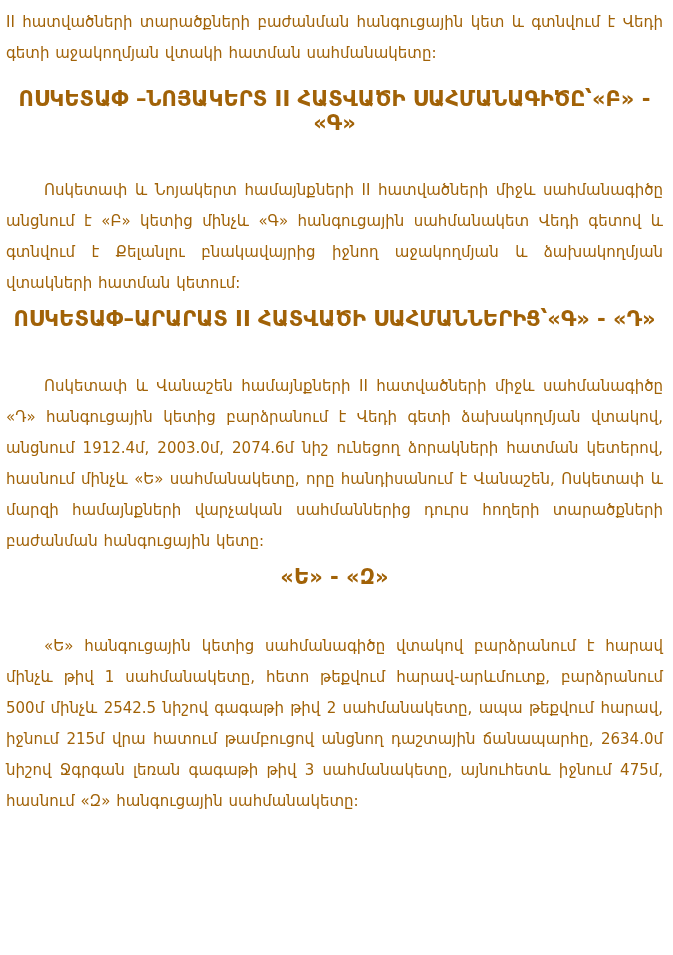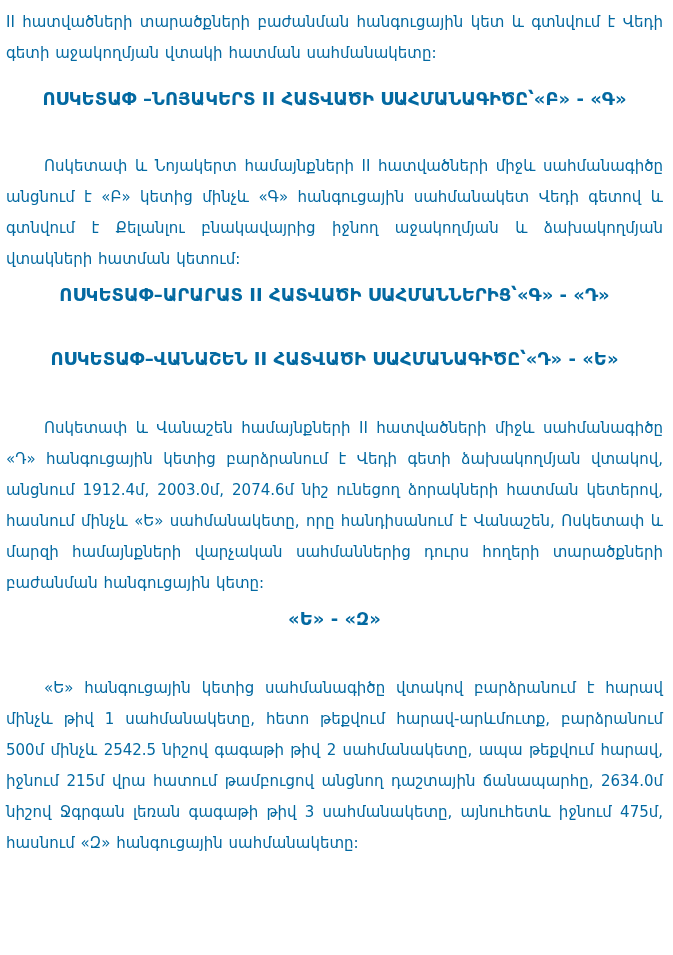--- a/index.html
+++ b/index.html
@@ -7,38 +7,38 @@
     padding: 0;
     background: #ffffff;
   }
   .page {
     position: relative;
     width: 673px;
     height: 955px;
     box-sizing: border-box;
     padding: 7px 10px 0 6px;
     background: #ffffff;
-    color: #0369a1;
+    color: #a16207;
     font-family: "DejaVu Sans", sans-serif;
     overflow: hidden;
   }
   .body-text {
     margin: 0;
     font-size: 15px;
     line-height: 31px;
     text-align: justify;
     text-indent: 38px;
     word-spacing: 1px;
   }
   .body-text.no-indent {
     text-indent: 0;
   }
   .heading {
     margin: 0;
-    font-size: 18px;
+    font-size: 21px;
     font-weight: bold;
     text-align: center;
     line-height: 24px;
   }
   .heading.h-first   { margin: 18px 0 40px; }
   .heading.h-tight   { margin: 8px 0 40px; }
   .heading.h-mid     { margin: 34px 0 42px; }
   .heading.h-last    { margin: 32px 0 0; }
   .heading.h-subline { margin: 8px 0 42px; }
 </style>
@@ -52,21 +52,20 @@
   <div>
     <h2 class="heading h-first">ՈՍԿԵՏԱՓ –ՆՈՅԱԿԵՐՏ II ՀԱՏՎԱԾԻ ՍԱՀՄԱՆԱԳԻԾԸ՝«Բ» - «Գ»</h2>
     <p class="body-text">Ոսկետափ և Նոյակերտ համայնքների II  հատվածների միջև սահմանագիծը անցնում է «Բ» կետից մինչև «Գ» հանգուցային  սահմանակետ Վեդի գետով և գտնվում է Քելանլու բնակավայրից իջնող աջակողմյան և ձախակողմյան վտակների հատման կետում:</p>
   </div>
 
   <div>
     <h2 class="heading h-tight">ՈՍԿԵՏԱՓ–ԱՐԱՐԱՏ II ՀԱՏՎԱԾԻ ՍԱՀՄԱՆՆԵՐԻՑ՝«Գ» - «Դ»</h2>
   </div>
 
   <div>
-    <h2 class="heading h-mid">ՈՍԿԵՏԱՓ–ՎԱՆԱՇԵՆ II ՀԱՏՎԱԾԻ ՍԱՀՄԱՆԱԳԻԾԸ՝«Դ» - «Ե»</h2>
     <p class="body-text">Ոսկետափ և Վանաշեն համայնքների II հատվածների միջև սահմանագիծը «Դ» հանգուցային կետից բարձրանում է Վեդի գետի ձախակողմյան վտակով, անցնում 1912.4մ, 2003.0մ, 2074.6մ նիշ ունեցող ձորակների հատման կետերով, հասնում մինչև «Ե» սահմանակետը, որը հանդիսանում է Վանաշեն, Ոսկետափ և մարզի համայնքների վարչական սահմաններից դուրս  հողերի տարածքների բաժանման հանգուցային կետը:</p>
   </div>
 
   <div>
     <div class="heading h-subline">«Ե» - «Զ»</div>
     <p class="body-text">«Ե» հանգուցային կետից սահմանագիծը վտակով բարձրանում է հարավ մինչև թիվ 1 սահմանակետը, հետո թեքվում հարավ-արևմուտք, բարձրանում 500մ մինչև 2542.5 նիշով գագաթի թիվ 2 սահմանակետը, ապա թեքվում հարավ, իջնում 215մ վրա հատում թամբուցով անցնող դաշտային ճանապարհը, 2634.0մ նիշով Ջգրգան լեռան գագաթի թիվ 3 սահմանակետը, այնուհետև իջնում 475մ, հասնում «Զ» հանգուցային սահմանակետը:</p>
   </div>
 
 </div>
 

